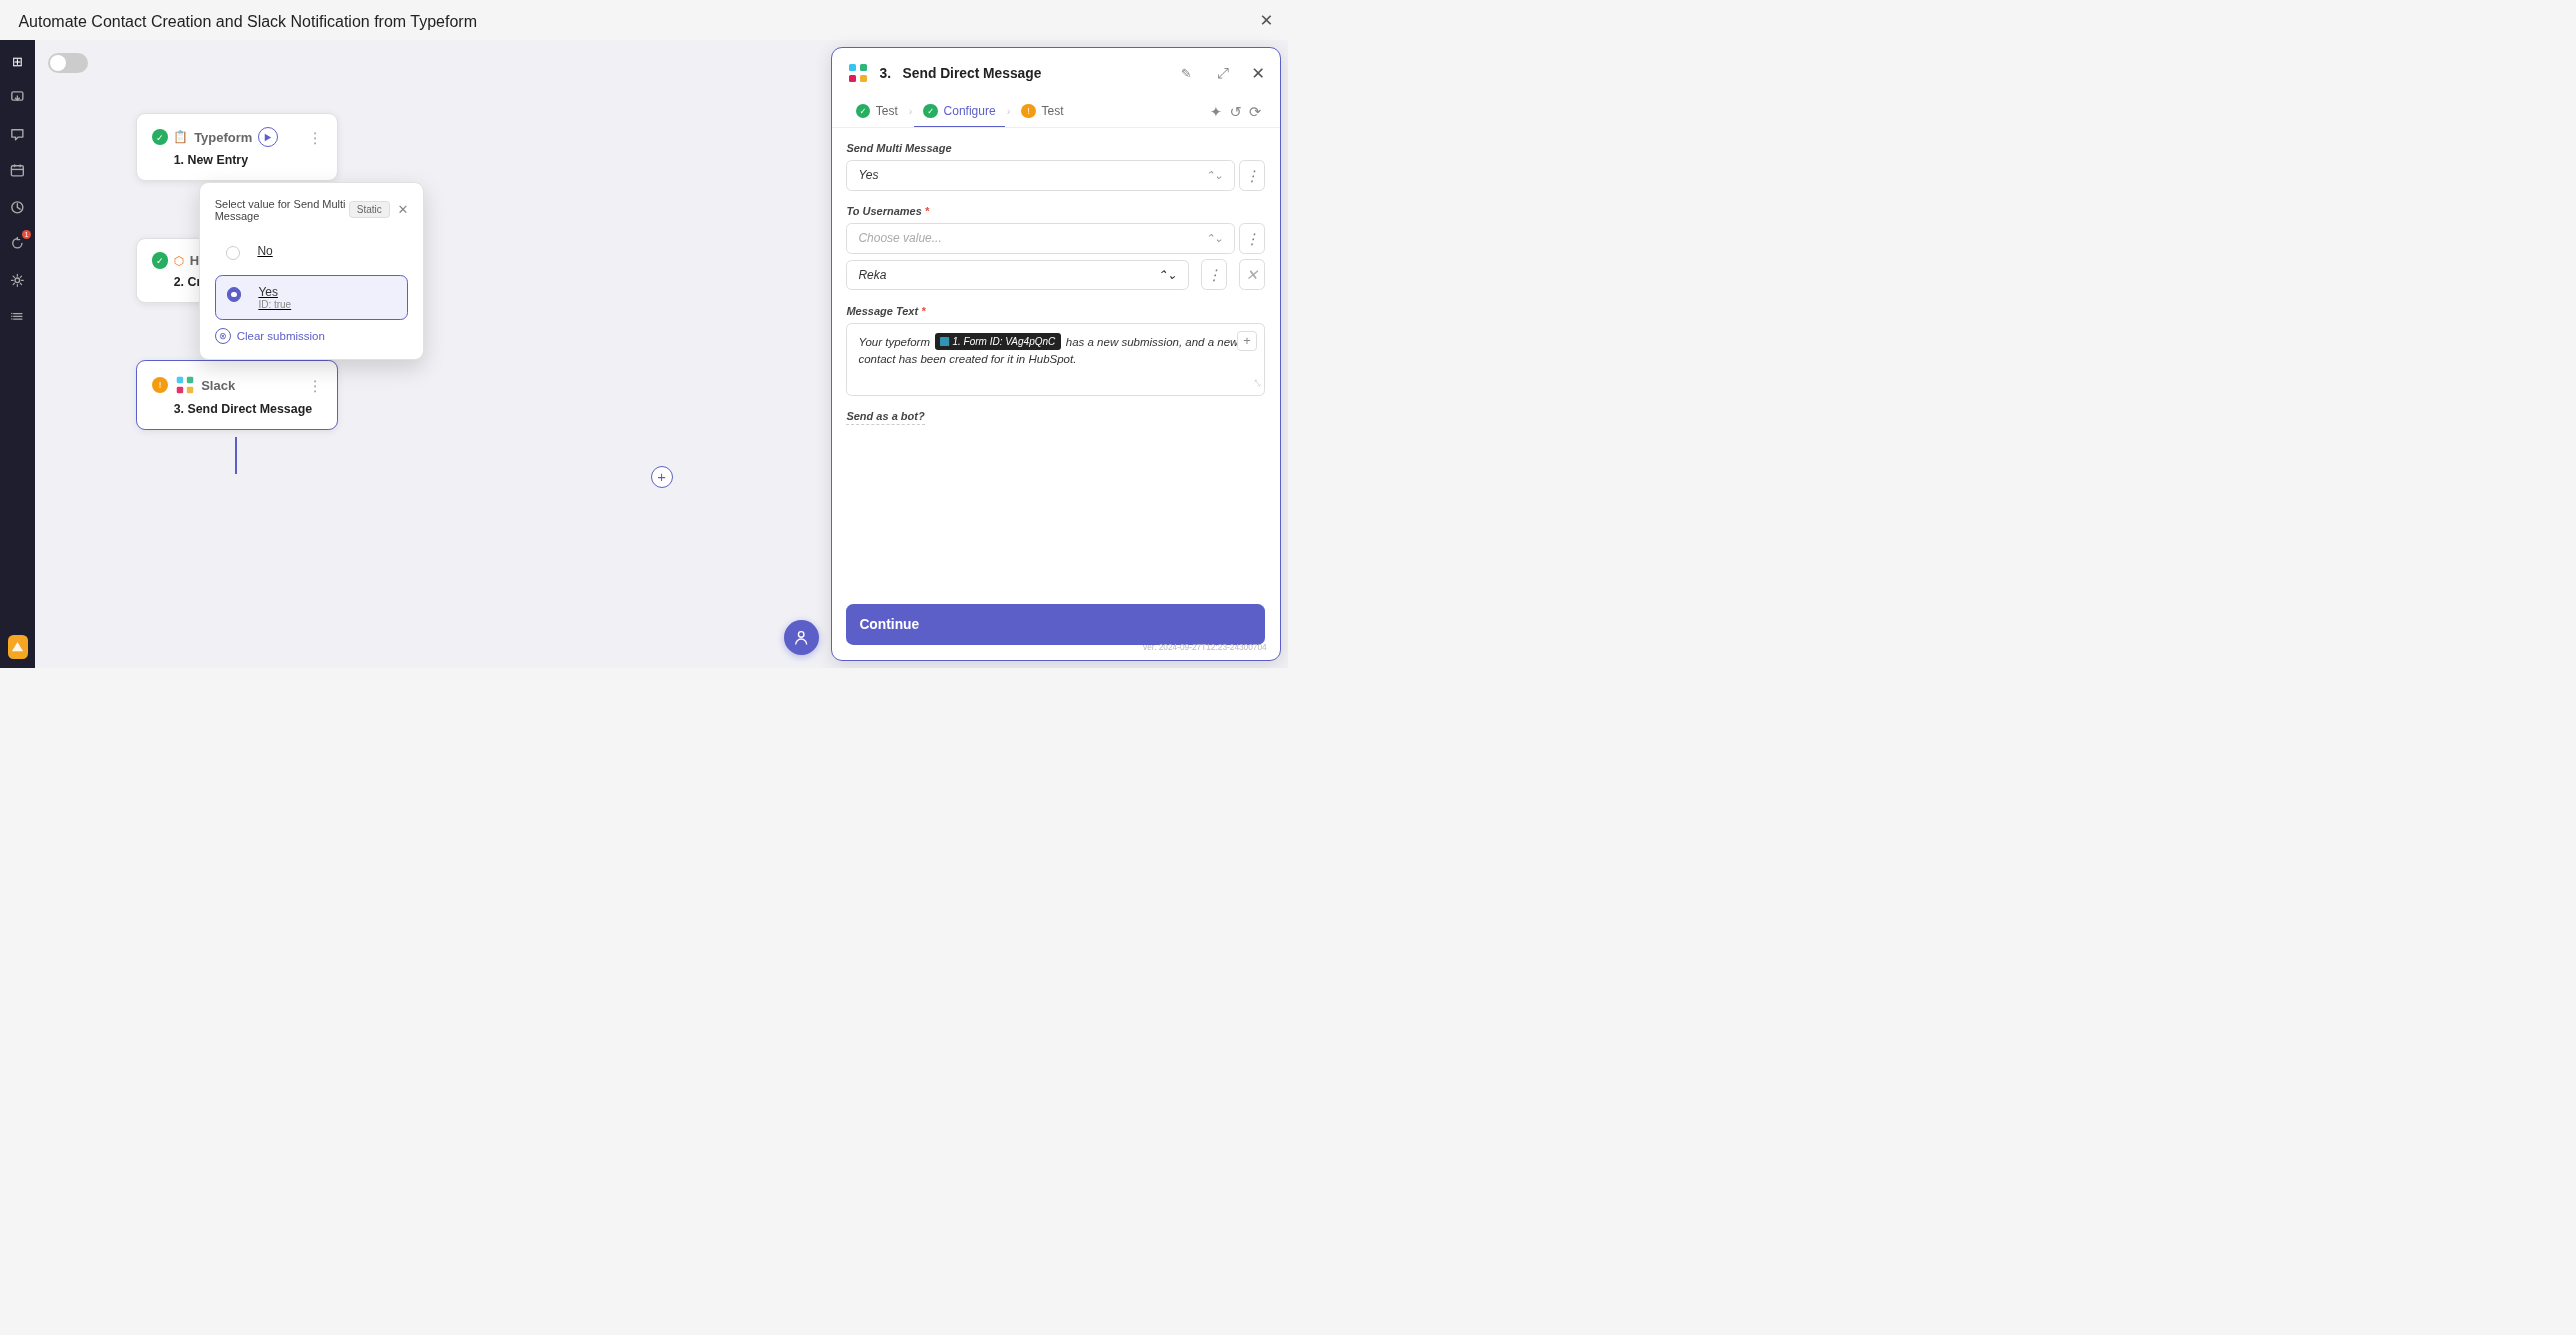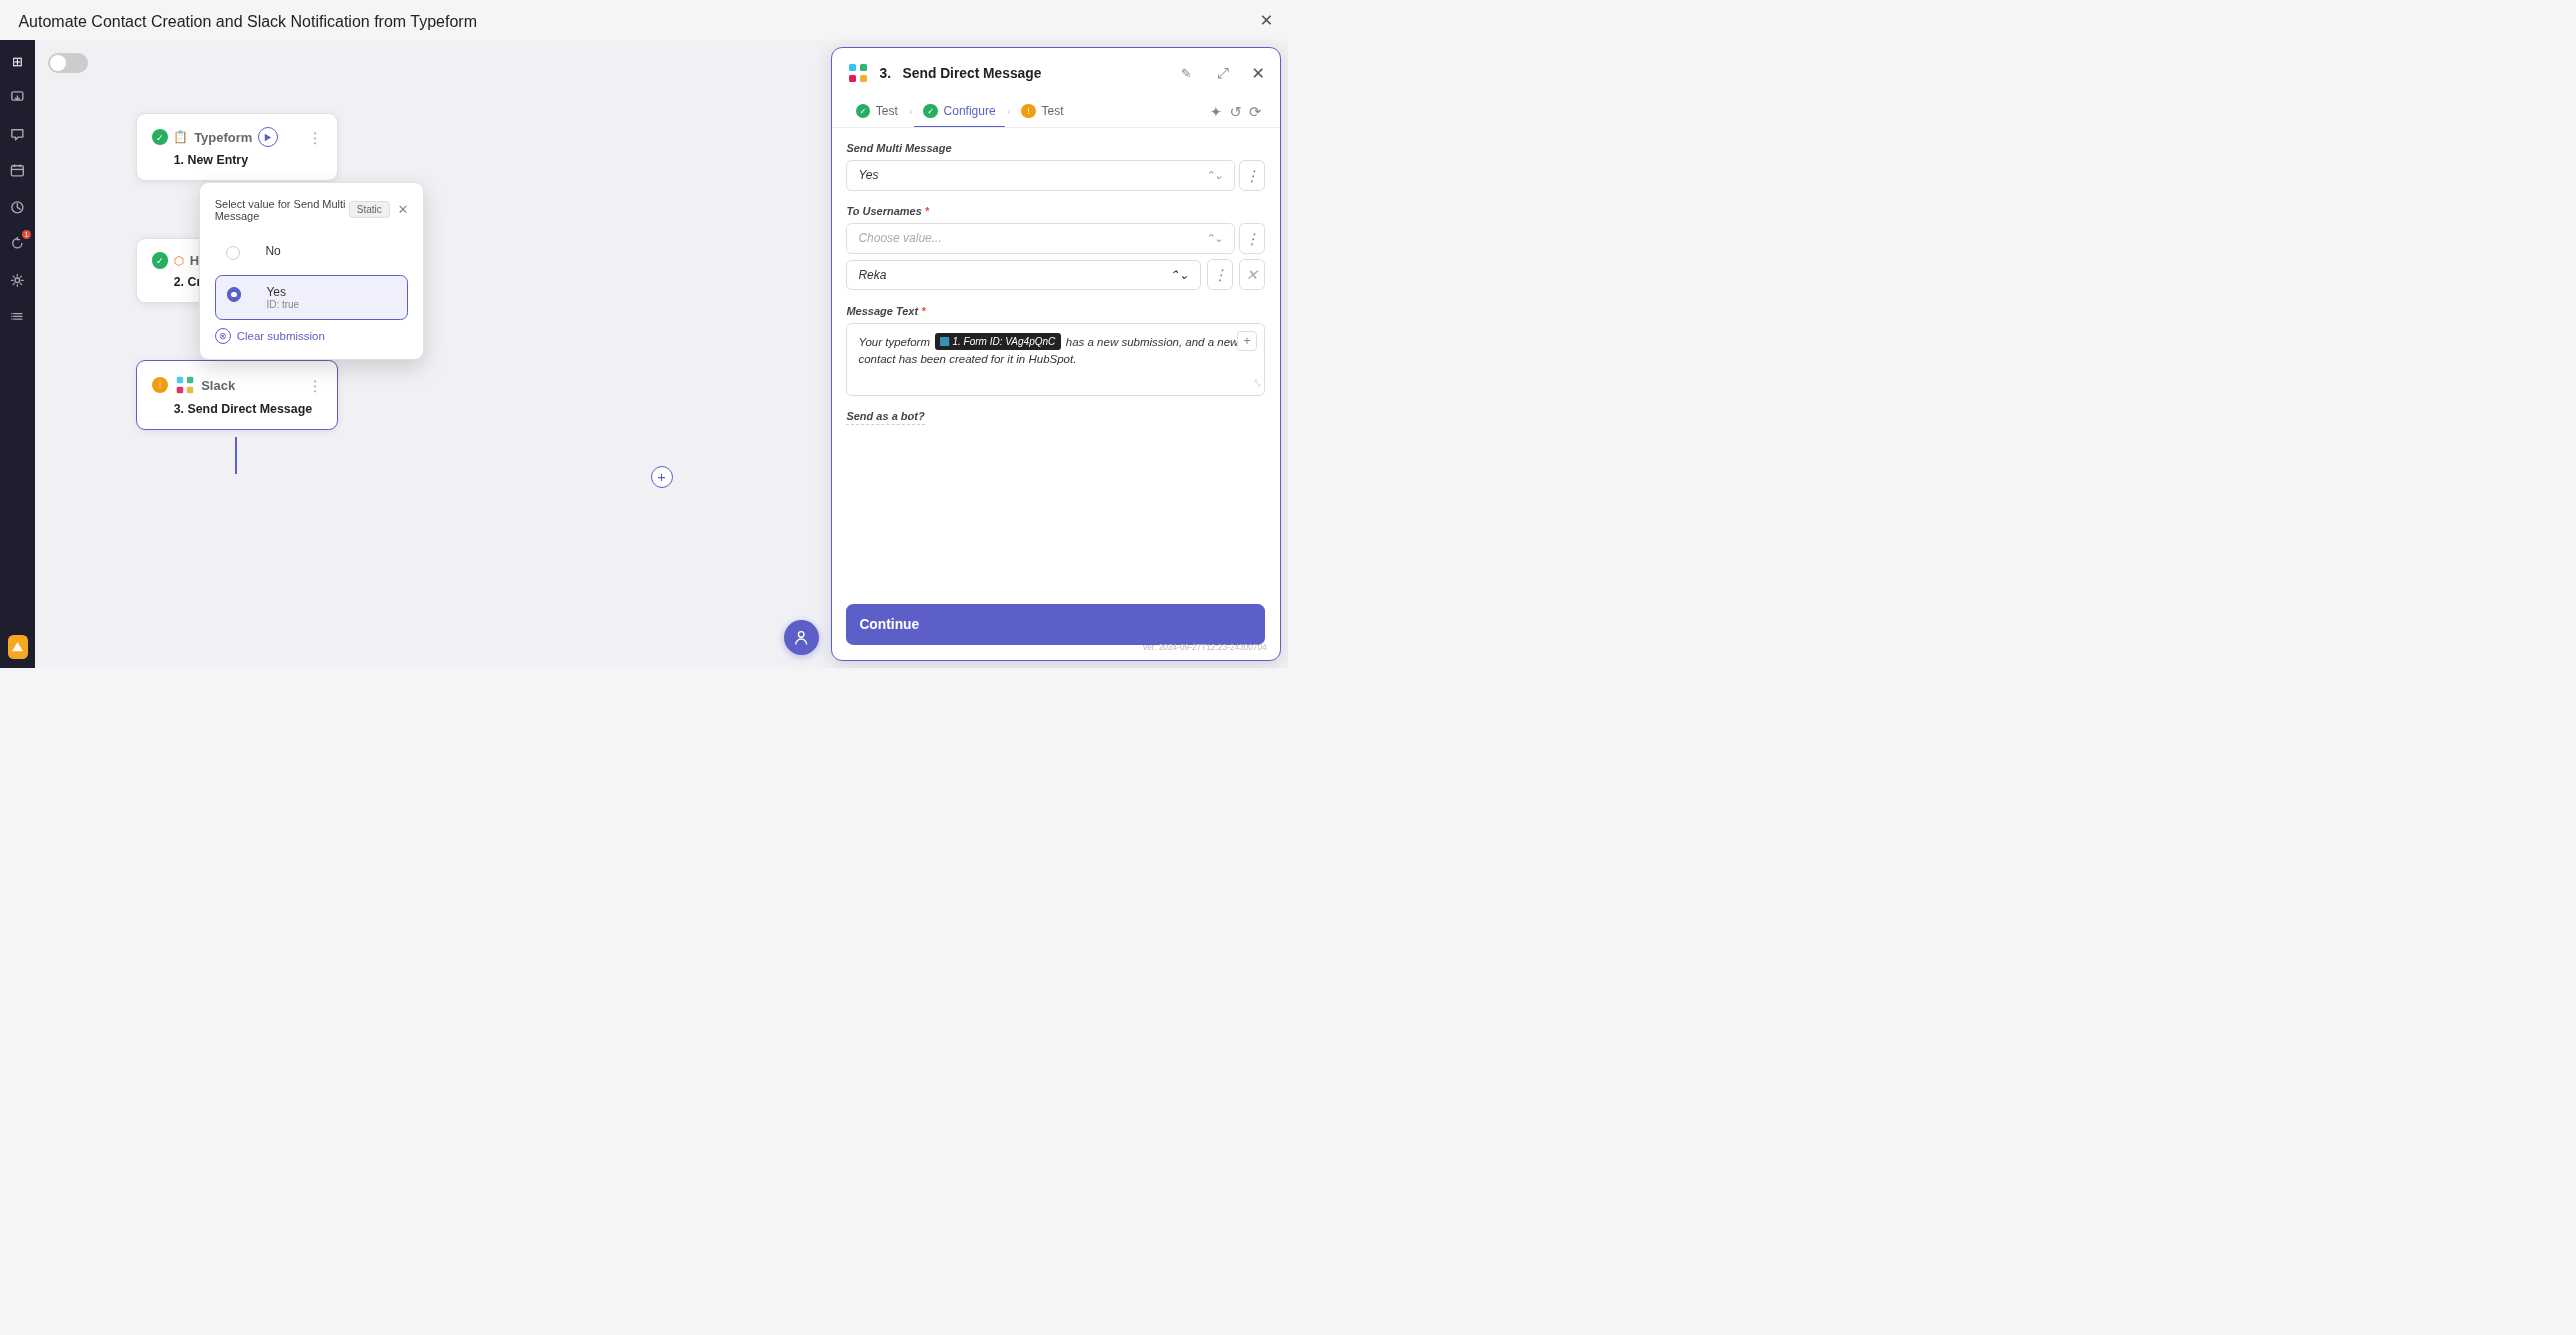--- a/index.html
+++ b/index.html
@@ -254,25 +254,26 @@
     }
     .dropdown-close {
       font-size: 13px;
       color: #888;
       cursor: pointer;
       margin-left: 7.3px;
     }
     .dropdown-option {
       display: flex;
       align-items: flex-start;
-      gap: 25px;
+      gap: 17px;
       padding: 9.2px 11px;
       border-radius: 7.3px;
       margin-bottom: 5.5px;
       cursor: pointer;
+      text-decoration: underline;
     }
     .dropdown-option.selected-opt {
       background: #eff0fb;
       border: 1.4px solid #5b5fc7;
     }
     .radio-circle {
       width: 14.7px;
       height: 14.7px;
       border: 1.8px solid #ccc;
       border-radius: 50%;
@@ -461,21 +462,21 @@
       justify-content: center;
       cursor: pointer;
       color: #777;
     }
     .choose-value {
       color: #aaa;
     }
     .reka-row {
       display: flex;
       align-items: center;
-      gap: 6px;
+      gap: 12px;
       margin-top: 5.5px;
     }
     .reka-box {
       flex: 1;
       border: 0.9px solid #ddd;
       border-radius: 5.5px;
       padding: 7.3px 11px;
       font-size: 12px;
       color: #333;
       display: flex;

